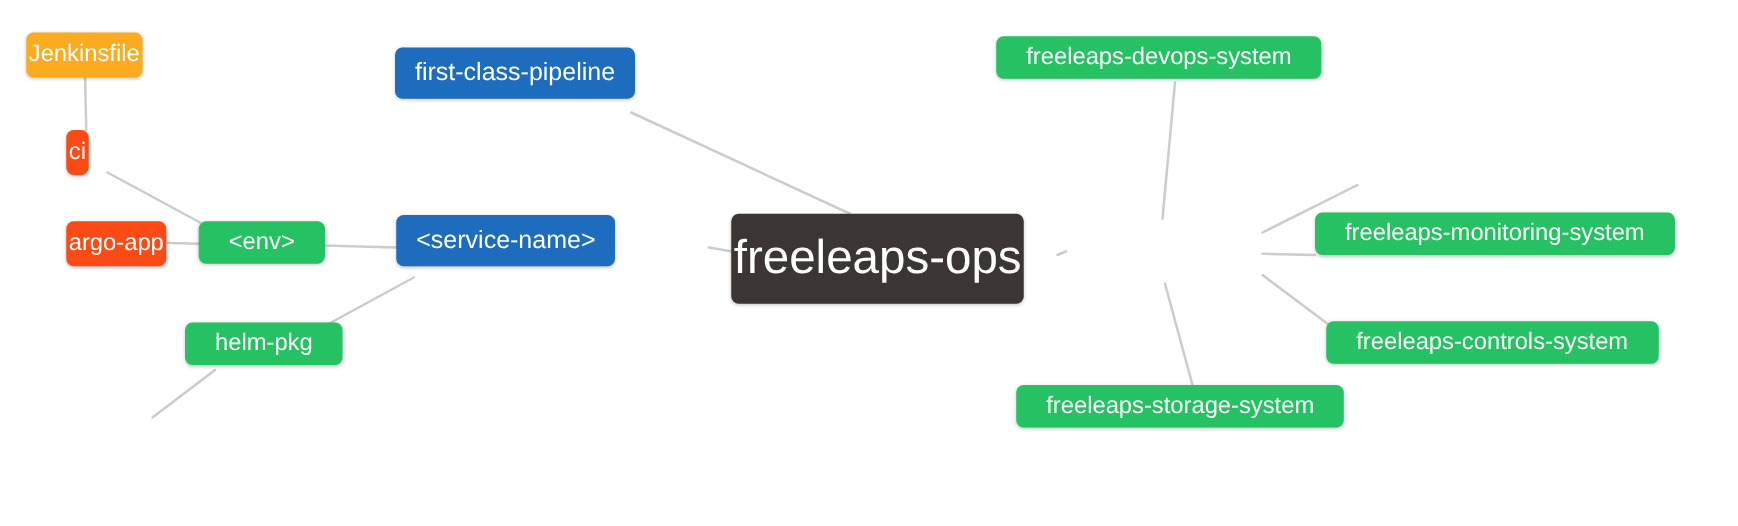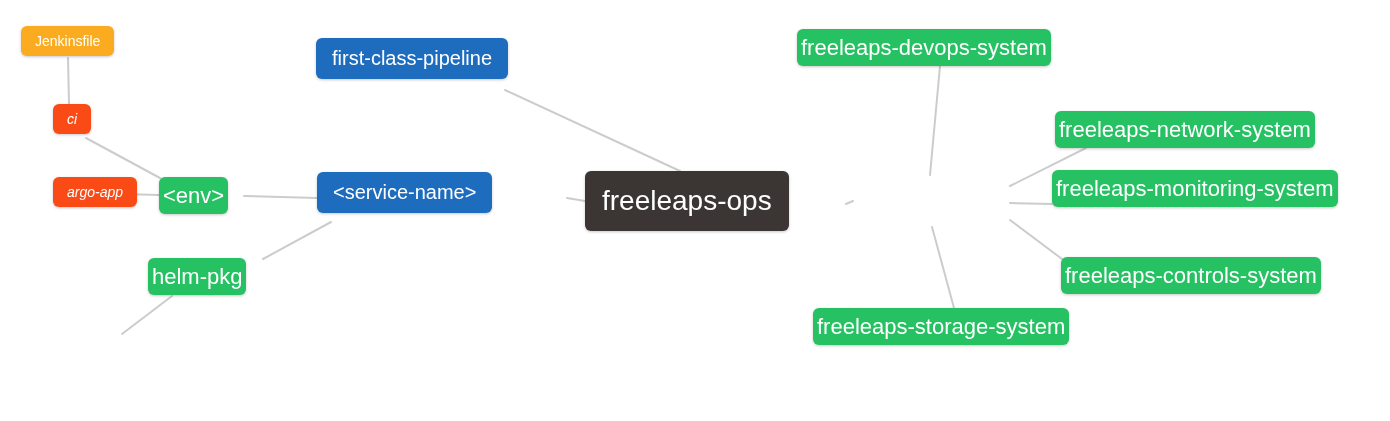--- a/index.html
+++ b/index.html
@@ -18,26 +18,26 @@
     color: #ffffff;
     border-radius: 6px;
     text-align: center;
     white-space: nowrap;
     line-height: 1.15;
     box-shadow: 0 1px 3px rgba(0,0,0,0.22);
     cursor: pointer;
     box-sizing: border-box;
   }
   
-  .d0 { font-size: 28px; padding: 14px 17px; background: var(--c-root, #3b3633); }
+  .d0 { font-size: 38px; padding: 14px 2px; background: var(--c-root, #3b3633); }
   .d1 { font-size: 20px; padding: 9px 16px;  background: var(--c-blue, #1d6cbe); }
-  .d2 { font-size: 22px; padding: 6px 4px;  background: var(--c-green, #25c162); text-align: right; }
-  .d3 { font-size: 14px; padding: 7px 14px; }
+  .d2 { font-size: 19px; padding: 6px 24px;  background: var(--c-green, #25c162); text-align: right; }
+  .d3 { font-size: 19px; padding: 7px 2px; }
   .bg-orange { background: var(--c-orange, #fbab1f); }
-  .bg-red    { background: var(--c-red, #fa4b16); font-style: italic; }
+  .bg-red    { background: var(--c-red, #fa4b16); }
   
   .n-jenkinsfile { left: 21px;   top: 26px; }
   .n-ci          { left: 53px;   top: 104px; }
   .n-argo        { left: 31px;   top: 177px; margin-left: 22px; }
   .n-env         { left: 159px;  top: 177px; }
   .n-helm        { left: 148px;  top: 258px; }
   .n-values      { left: 8px;    top: 333px; }
   .n-first       { left: 316px;  top: 38px; }
   .n-service     { left: 317px;  top: 172px; }
   .n-ops         { left: 585px;  top: 171px; }
@@ -72,18 +72,17 @@
 
   <div class="node d3 bg-orange n-jenkinsfile">Jenkinsfile</div>
   <div class="node d3 bg-red n-ci">ci</div>
   <div class="node d3 bg-red n-argo">argo-app</div>
   <div class="node d2 n-env">&lt;env&gt;</div>
   <div class="node d2 n-helm">helm-pkg</div>
   <div class="node d1 n-first">first-class-pipeline</div>
   <div class="node d1 n-service">&lt;service-name&gt;</div>
   <div class="node d0 n-ops">freeleaps-ops</div>
   <div class="node d2 n-devops">freeleaps-devops-system</div>
-  <div class="node d2 n-network">freeleaps-network-system</div>
   <div class="node d2 n-monitoring">freeleaps-monitoring-system</div>
   <div class="node d2 n-controls">freeleaps-controls-system</div>
   <div class="node d2 n-storage">freeleaps-storage-system</div>
 
 </div>
 
 </body></html>

